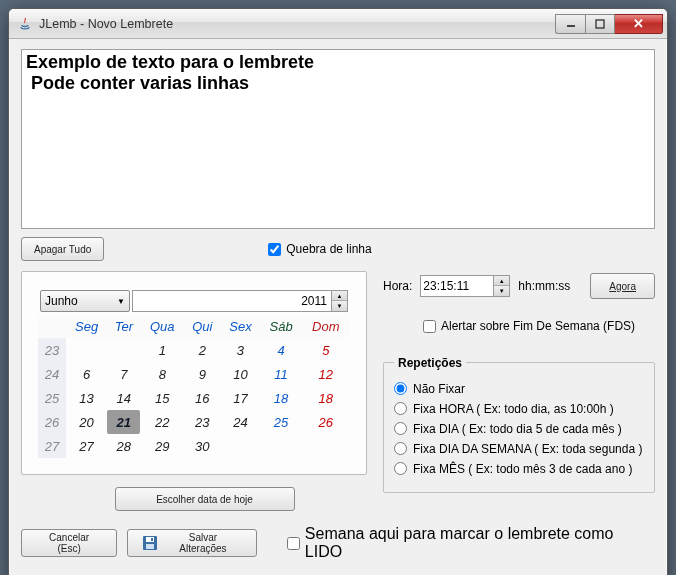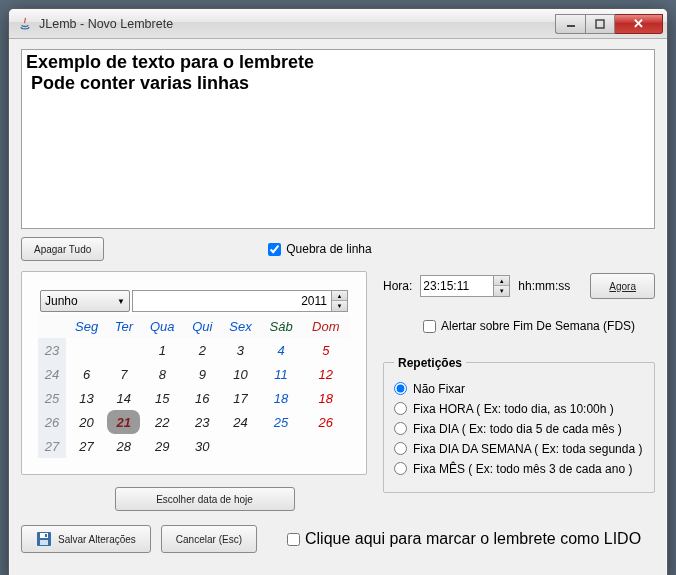--- a/index.html
+++ b/index.html
@@ -37,21 +37,21 @@
 
   table.cal { width: 100%; border-collapse: collapse; font-size: 13px; font-style: italic; }
   table.cal th, table.cal td { text-align: center; height: 24px; }
   table.cal thead th { color: #0a58ca; font-weight: normal; background: #fbfbfb; }
   table.cal thead th.weeknum { color: transparent; }
   table.cal thead th.sat { color: #14532d; }
   table.cal thead th.sun { color: #b91c1c; }
   table.cal td { color: #222; }
   table.cal td.empty { color: transparent; }
   table.cal td.wk { background: #eceff4; color: #888; width: 28px; }
-  table.cal td.selected { background: #9a9a9a; color: #7f1d1d; font-weight: bold; border-radius: 8px; }
+  table.cal td.selected { background: #9a9a9a; color: #0f172a; font-weight: bold; border-radius: 2px; }
   table.cal td.sat { color: #0a58ca; }
   table.cal td.sun { color: #c00; }
 
   .today-btn-wrap { text-align: center; margin-top: 12px; }
   .today-btn-wrap .btn { width: 180px; margin-left: 21px; }
 
   .hr-row { display: flex; align-items: center; gap: 8px; }
   .time-spin { display: flex; align-items: center; }
   .time-spin input { width: 74px; height: 22px; text-align: left; padding-right: 2px; border: 1px solid #999; font-size: 12px; }
   .agora-btn { margin-left: auto; text-decoration: underline; padding: 12px 18px; }
@@ -247,31 +247,31 @@
                 <input type="radio" name="rep" style="">
                 <label>Fixa MÊS  ( Ex: todo mês 3 de cada ano )</label>
               </div>
             </div>
         </fieldset>
       </div>
     </div>
 
     <div class="footer">
       <button class="btn">
+          <span>Cancelar (Esc)</span>
+        </button>
+      <button class="btn">
         <span class="save-icon"><svg viewBox="0 0 16 16" width="16" height="16">
               <rect x="1" y="1" width="14" height="14" rx="1" fill="#3a6ea5"></rect>
               <rect x="4" y="2" width="8" height="5" fill="#fff"></rect>
               <rect x="4" y="9" width="8" height="5" fill="#cfe0f5"></rect>
               <rect x="9" y="3" width="2" height="3" fill="#3a6ea5"></rect>
             </svg></span>
         <span>Salvar Alterações</span>
       </button>
-      <button class="btn">
-          <span>Cancelar (Esc)</span>
-        </button>
       <span class="spacer"></span>
       <label class="chk">
         <input type="checkbox" style="">
-        <span>Clique aqui para marcar o lembrete como LIDO</span>
+        <span>Semana aqui para marcar o lembrete como LIDO</span>
       </label>
     </div>
   </div>
 </div>
 
 </body></html>

